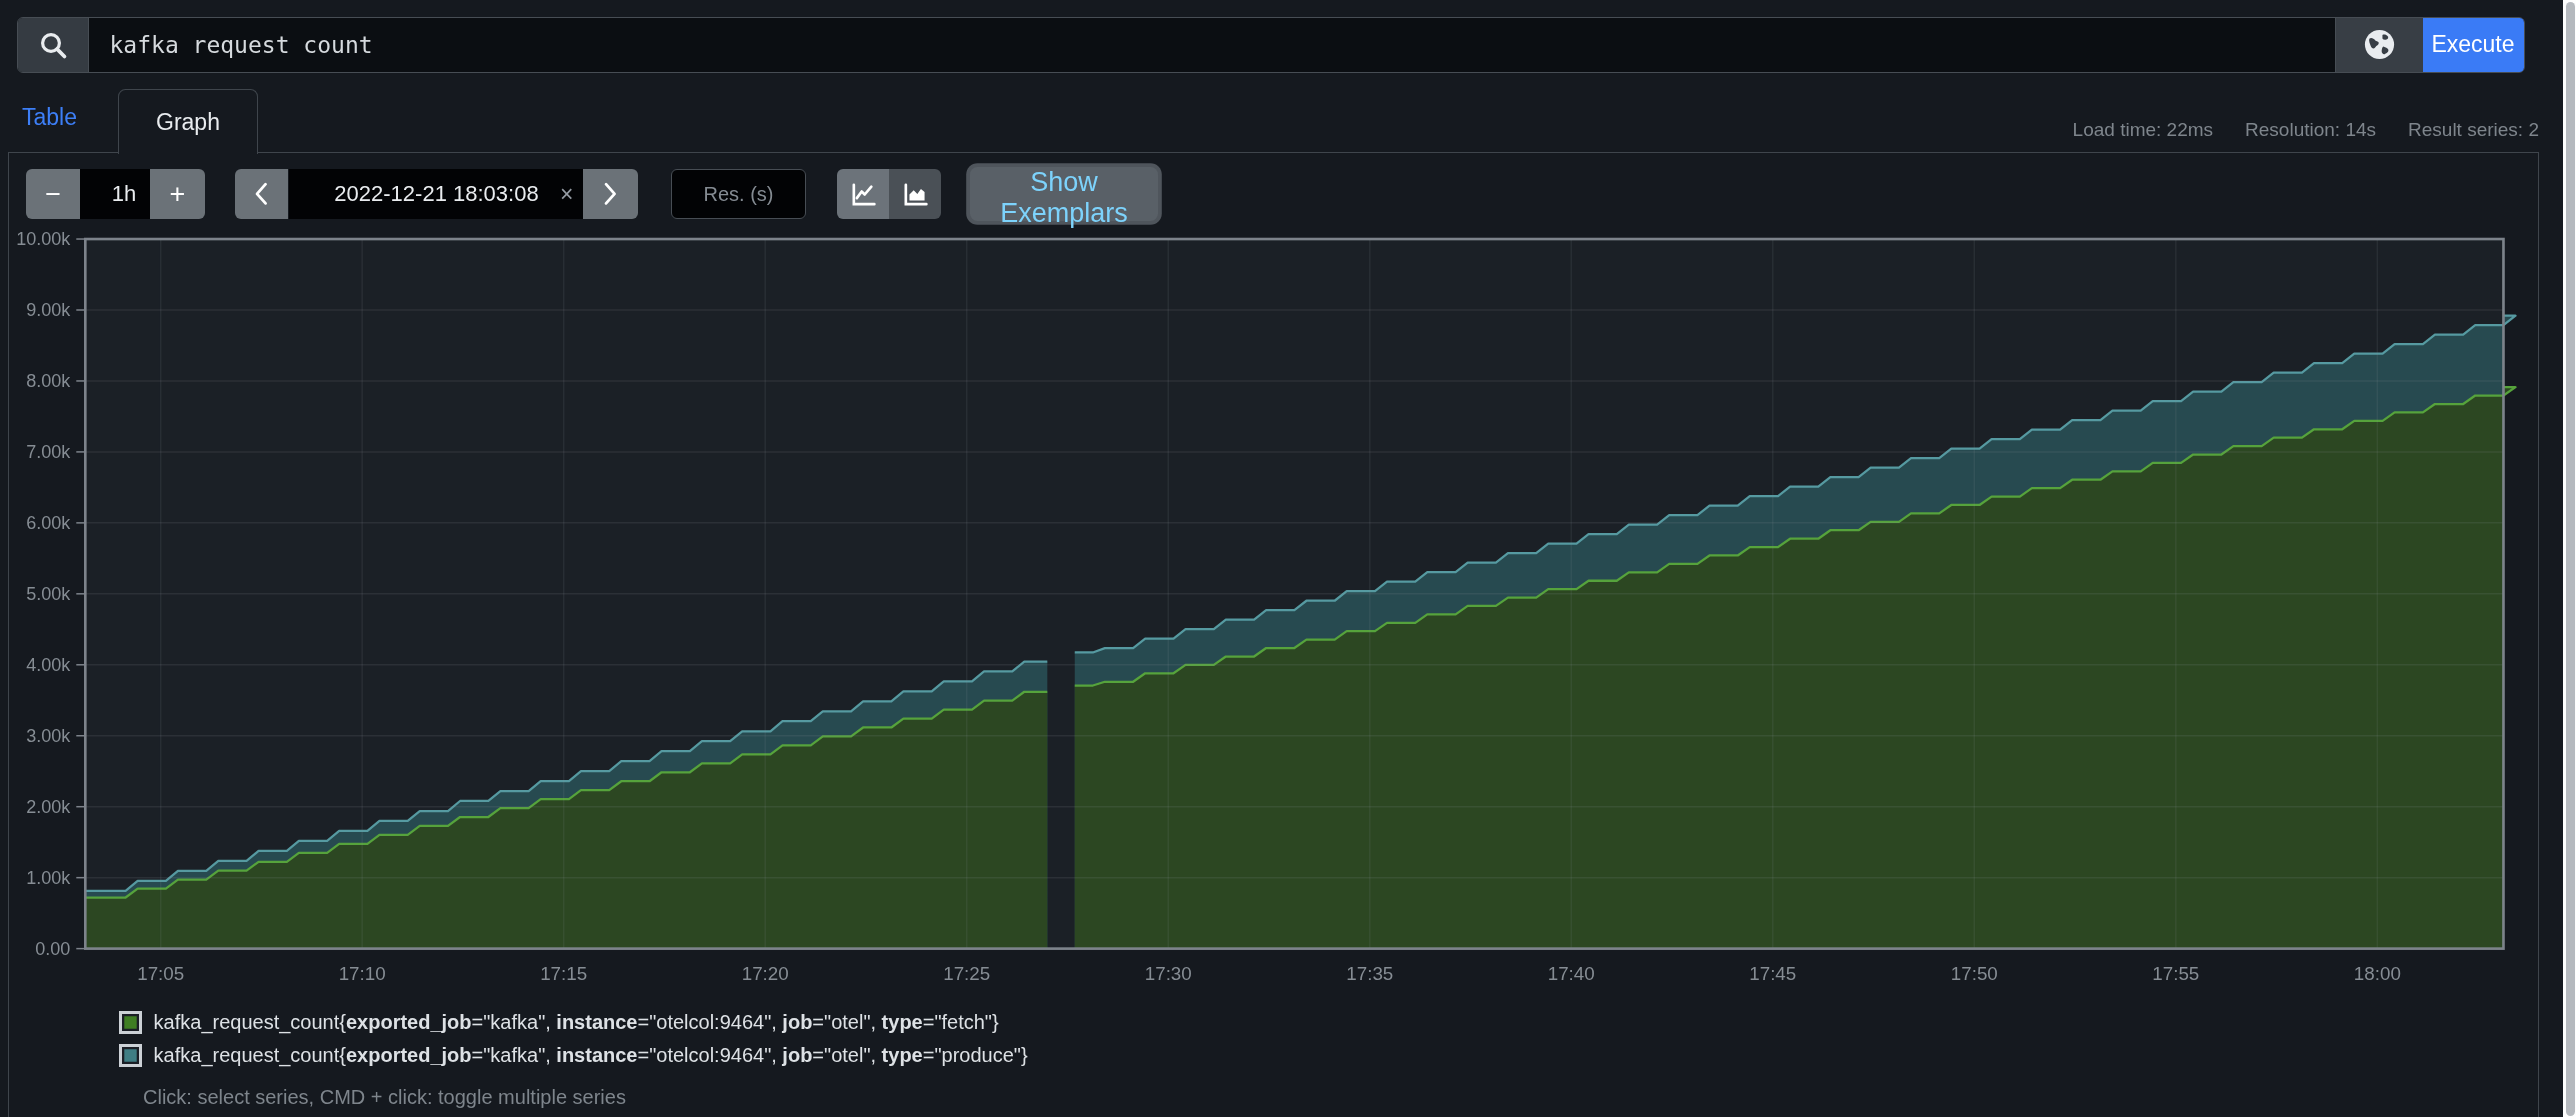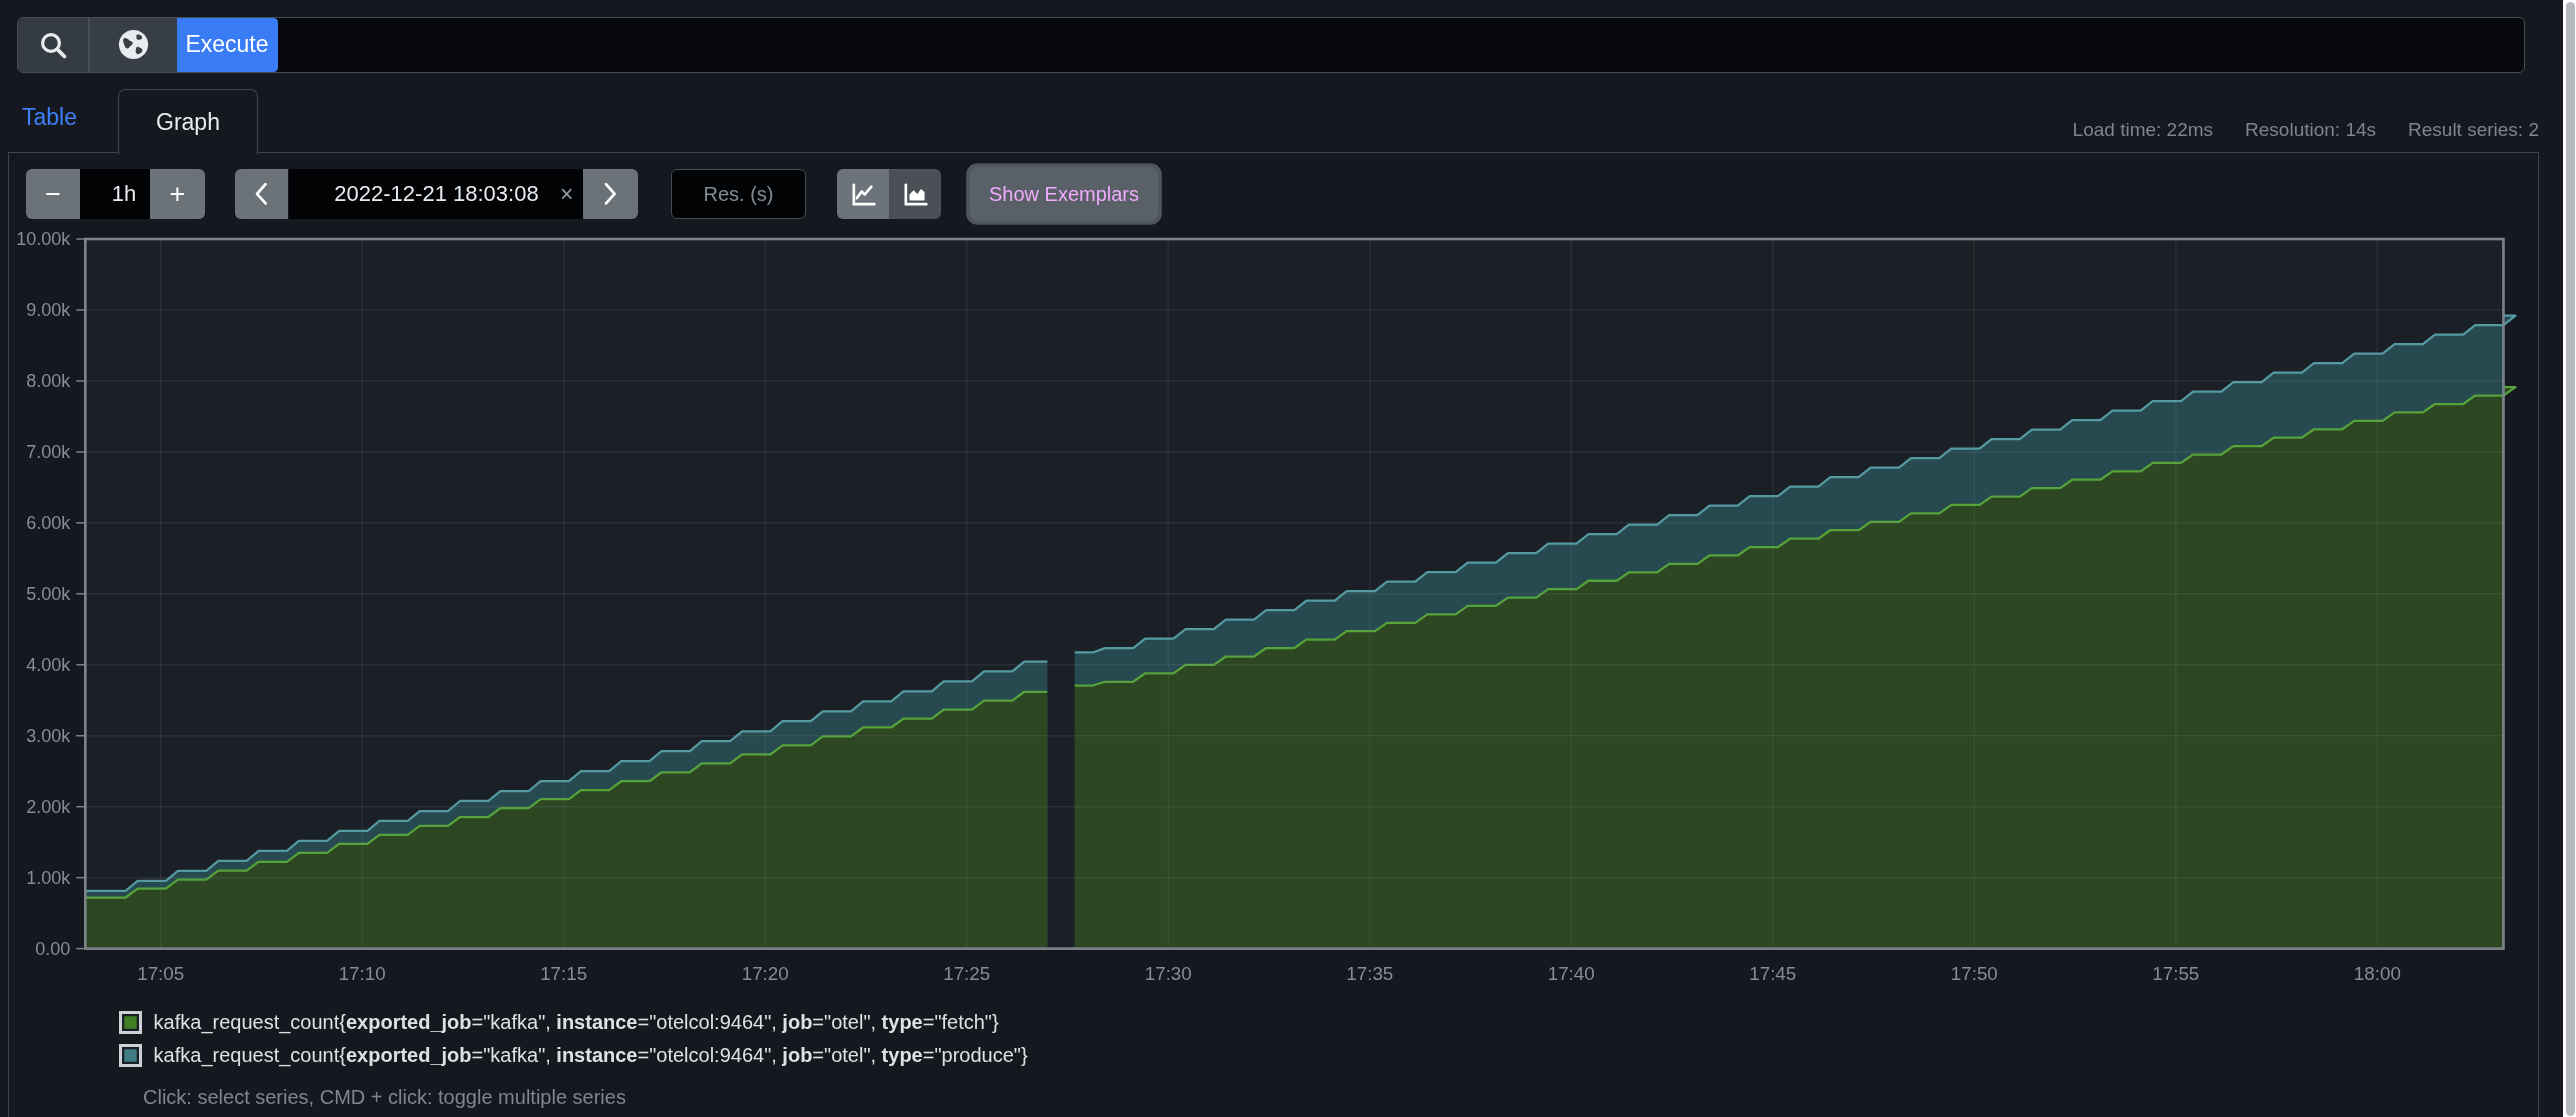--- a/index.html
+++ b/index.html
@@ -46,21 +46,21 @@
   #time-clear { position:absolute; right:10.5px; color:#949ba3; font-size:23px; cursor:pointer; }
   #time-next  { left:583px; width:55px; border-radius:0 6px 6px 0; }
   #res-input  { left:671px; top:169px; width:135px; height:50px; background:#020305;
                 border:1.5px solid #474d54; border-radius:6px; color:#e9ecef; font-size:20px;
                 text-align:center; outline:none; }
   #res-input::placeholder { color:#848b92; }
   #toggle-line  { left:837px; width:52px; background:#6c737a; border-radius:6px 0 0 6px; }
   #toggle-stack { left:889px; width:52px; background:#4a5056; border-radius:0 6px 6px 0; }
   #show-exemplars { left:970px; top:167px; width:188px; height:54px; background:#596067;
                     border:none; border-radius:7.5px; box-shadow:0 0 0 3.8px rgba(128,135,142,.55);
-                    color:#f0abfc; font-size:20px; cursor:pointer; }
+                    color:#7dd3fc; font-size:27px; cursor:pointer; }
 
   
   #chart-svg { left:0; top:0; width:2576px; height:1117px; }
 
   
   .legend-row { position:relative; display:flex; align-items:center; height:33px; cursor:pointer; }
   .swatch { width:22.6px; height:22.6px; border:3px solid #ccd1d6; margin-right:12px;
             box-shadow:inset 0 0 0 2.3px #1b1f26; flex:none; }
   .legend-text { color:#dde1e5; font-size:20px; white-space:nowrap; }
   .legend-text b { font-weight:bold; }
@@ -146,20 +146,21 @@
     <rect x="113" y="318" width="3217" height="944" fill="none" stroke="#7d838b" stroke-width="3.5"></rect>
   </svg>
 
 <div id="query-bar" class="abs">
   <div id="search-cell">
     <svg class="icon" width="32" height="32" viewBox="0 0 24 24">
       <circle cx="10.5" cy="10.5" r="6.3" stroke="#e9ecef" stroke-width="2.4" fill="none"></circle>
       <line x1="15.1" y1="15.1" x2="20.6" y2="20.6" stroke="#e9ecef" stroke-width="2.8" stroke-linecap="round"></line>
     </svg>
   </div>
+  <input id="query-input" spellcheck="false" value="kafka_request_count" style="">
   <div id="globe-cell">
     <svg class="icon" width="35" height="35" viewBox="0 0 24 24">
       <circle cx="12" cy="12" r="10" fill="#e9ecef"></circle>
       <path fill="#383e45" d="M5 8c1.5-1 3 0 4 1s2.5.5 2.5 2-1.5 1.5-2.5 3-2.5.5-3-1S4.5 9.5 5 8z"></path>
       <path fill="#383e45" d="M14 5.5c1.2-.6 2.8-.2 3.6.8.8 1 .2 2-.8 2.2s-2.2.4-2.8-.6.-.8-1.8 0-2.4z"></path>
       <path fill="#383e45" d="M15 13.5c1 .5 2.5.5 3 2s-1 2.5-2.2 3-2.3-.5-2.3-1.7.5-3.8 1.5-3.3z"></path>
     </svg>
   </div>
   <button id="execute-btn">Execute</button>
 </div>

